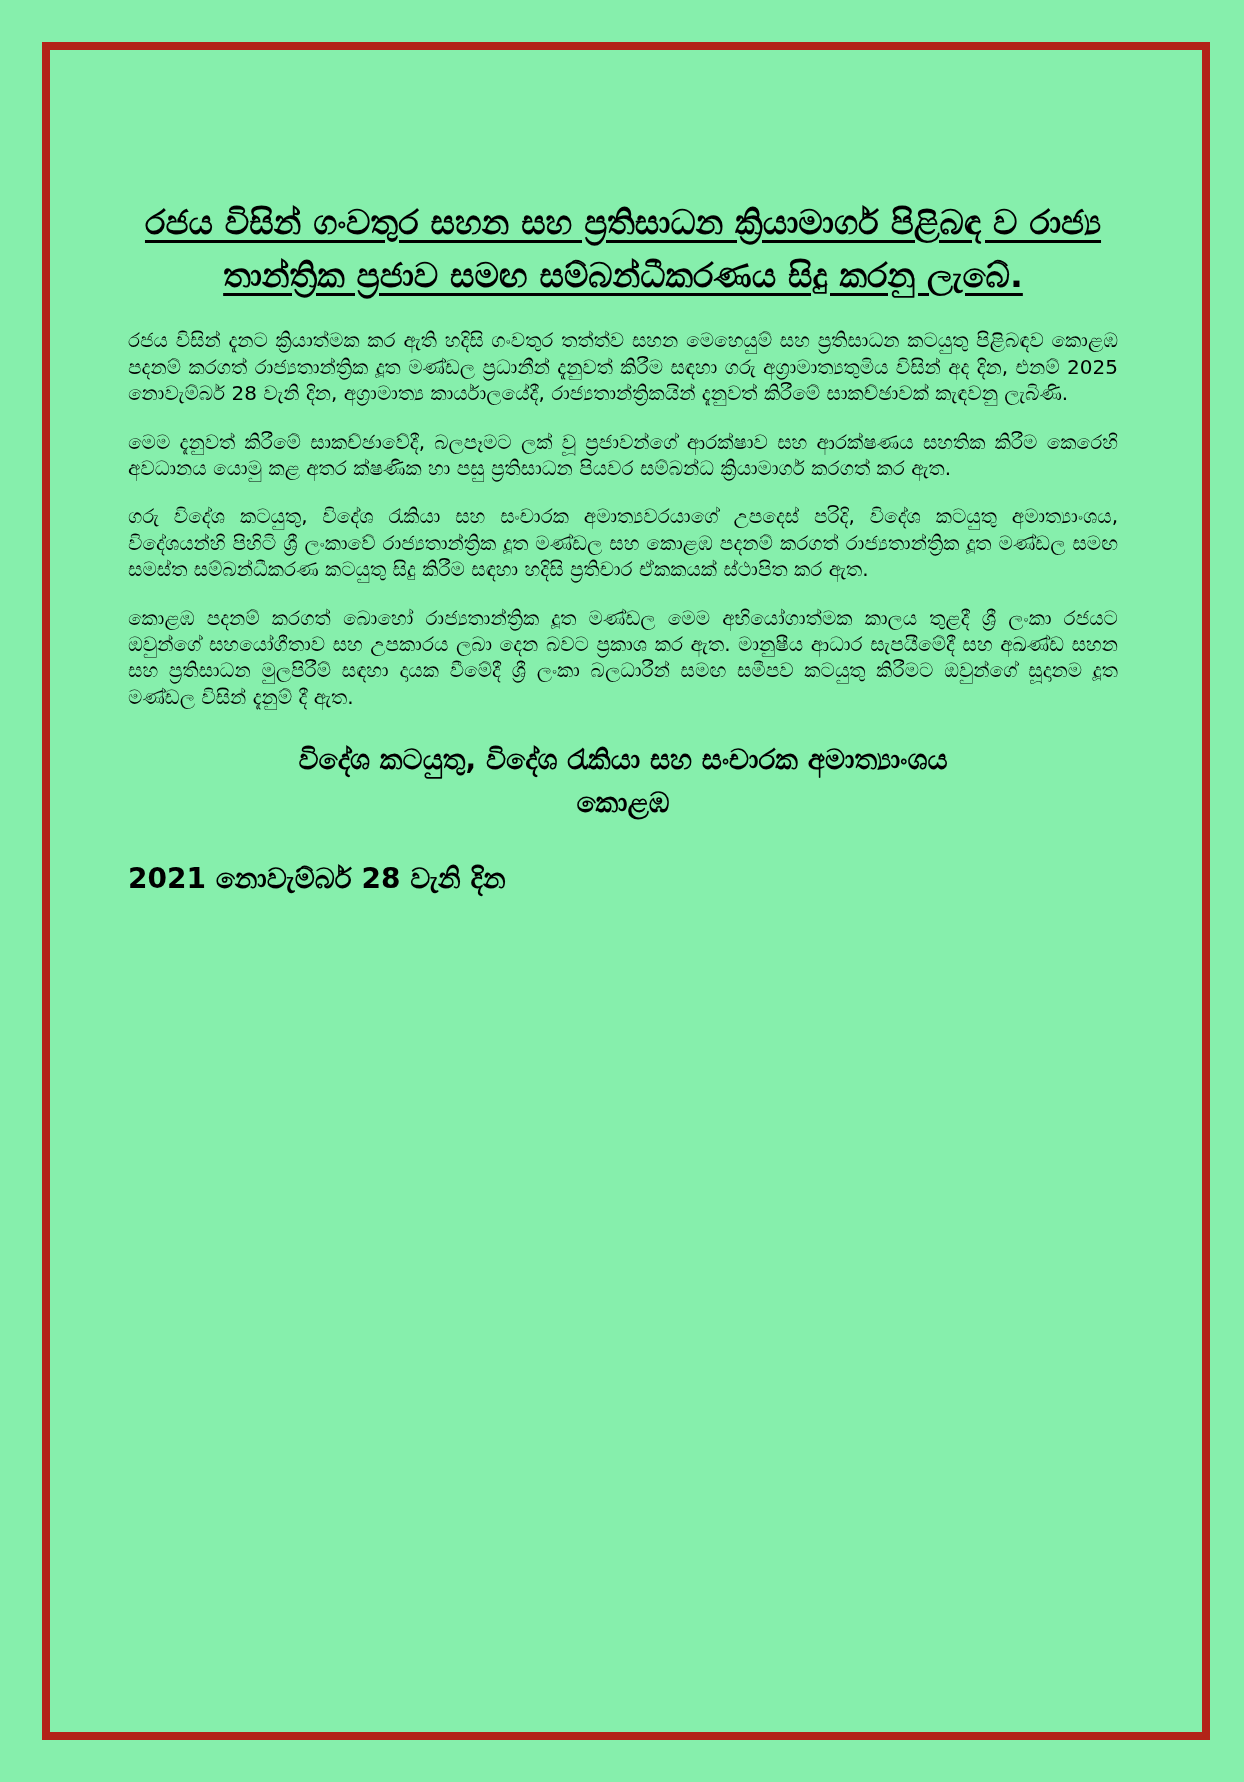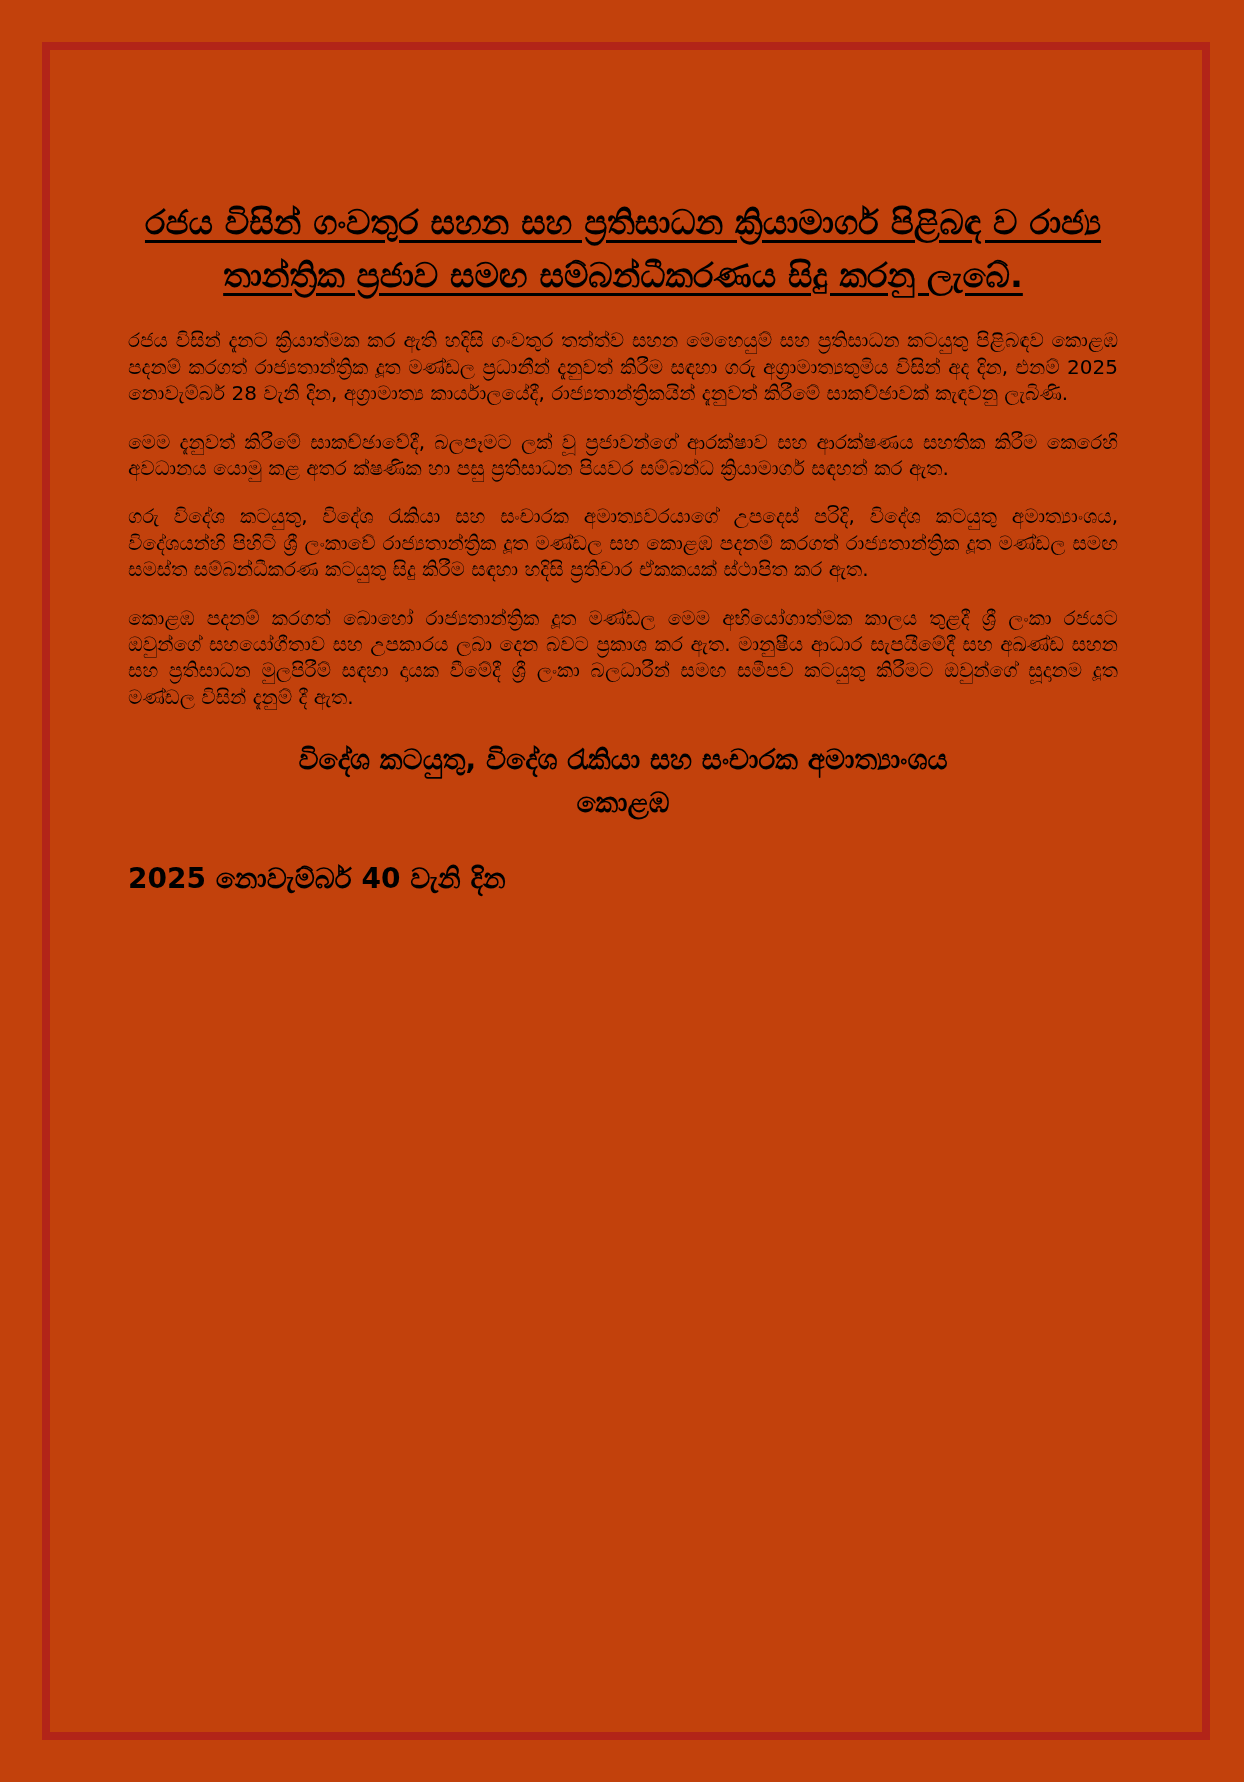--- a/index.html
+++ b/index.html
@@ -11,21 +11,21 @@
   body{
     width:var(--page-w);
     height:var(--page-h);
     position:relative;
     font-family:"DejaVu Sans", sans-serif;
     color:#000000;
   }
   .page{
     position:absolute;
     inset:0;
-    background:#c2410c;
+    background:#86efac;
     overflow:hidden;
   }
   .page-border{
     position:absolute;
     top:42px;
     left:42px;
     width:1168px;
     height:1698px;
     border:8px solid #b22418; 
     pointer-events:none;
@@ -74,27 +74,27 @@
 <div class="page">
 
   <div class="page-border" style="border-color: rgb(178, 36, 24);"></div>
 
   <div class="content">
 
     <h1 class="doc-title">රජය විසින් ගංවතුර සහන සහ ප්‍රතිසාධන ක්‍රියාමාර්ග පිළිබඳ ව රාජ්‍ය තාන්ත්‍රික ප්‍රජාව සමඟ සම්බන්ධීකරණය සිදු කරනු ලැබේ.</h1>
 
     <p class="para">රජය විසින් දැනට ක්‍රියාත්මක කර ඇති හදිසි ගංවතුර තත්ත්ව සහන මෙහෙයුම් සහ ප්‍රතිසාධන කටයුතු පිළිබඳව කොළඹ පදනම් කරගත් රාජ්‍යතාන්ත්‍රික දූත මණ්ඩල ප්‍රධානීන් දැනුවත් කිරීම සඳහා ගරු අග්‍රාමාත්‍යතුමිය විසින් අද දින, එනම් 2025 නොවැම්බර් 28 වැනි දින, අග්‍රාමාත්‍ය කාර්යාලයේදී, රාජ්‍යතාන්ත්‍රිකයින් දැනුවත් කිරීමේ සාකච්ඡාවක් කැඳවනු ලැබිණි.</p>
 
-    <p class="para">මෙම දැනුවත් කිරීමේ සාකච්ඡාවේදී, බලපෑමට ලක් වූ ප්‍රජාවන්ගේ ආරක්ෂාව සහ ආරක්ෂණය සහතික කිරීම කෙරෙහි අවධානය යොමු කළ අතර ක්ෂණික හා පසු ප්‍රතිසාධන පියවර සම්බන්ධ ක්‍රියාමාර්ග සඳහන් කර ඇත.</p>
+    <p class="para">මෙම දැනුවත් කිරීමේ සාකච්ඡාවේදී, බලපෑමට ලක් වූ ප්‍රජාවන්ගේ ආරක්ෂාව සහ ආරක්ෂණය සහතික කිරීම කෙරෙහි අවධානය යොමු කළ අතර ක්ෂණික හා පසු ප්‍රතිසාධන පියවර සම්බන්ධ ක්‍රියාමාර්ග කරගත් කර ඇත.</p>
 
     <p class="para">ගරු විදේශ කටයුතු, විදේශ රැකියා සහ සංචාරක අමාත්‍යවරයාගේ උපදෙස් පරිදි, විදේශ කටයුතු අමාත්‍යාංශය, විදේශයන්හි පිහිටි ශ්‍රී ලංකාවේ රාජ්‍යතාන්ත්‍රික දූත මණ්ඩල සහ කොළඹ පදනම් කරගත් රාජ්‍යතාන්ත්‍රික දූත මණ්ඩල සමඟ සමස්ත සම්බන්ධීකරණ කටයුතු සිදු කිරීම සඳහා හදිසි ප්‍රතිචාර ඒකකයක් ස්ථාපිත කර ඇත.</p>
 
     <p class="para">කොළඹ පදනම් කරගත් බොහෝ රාජ්‍යතාන්ත්‍රික දූත මණ්ඩල මෙම අභියෝගාත්මක කාලය තුළදී ශ්‍රී ලංකා රජයට ඔවුන්ගේ සහයෝගීතාව සහ උපකාරය ලබා දෙන බවට ප්‍රකාශ කර ඇත. මානුෂීය ආධාර සැපයීමේදී සහ අඛණ්ඩ සහන සහ ප්‍රතිසාධන මුලපිරීම් සඳහා දායක වීමේදී ශ්‍රී ලංකා බලධාරීන් සමඟ සමීපව කටයුතු කිරීමට ඔවුන්ගේ සූදානම දූත මණ්ඩල විසින් දැනුම් දී ඇත.</p>
 
     <div class="signature">
       <div>විදේශ කටයුතු, විදේශ රැකියා සහ සංචාරක අමාත්‍යාංශය</div>
       <div>කොළඹ</div>
     </div>
 
-    <div class="doc-date">2025 නොවැම්බර් 40 වැනි දින</div>
+    <div class="doc-date">2021 නොවැම්බර් 28 වැනි දින</div>
 
   </div>
 </div>
 
 </body></html>

